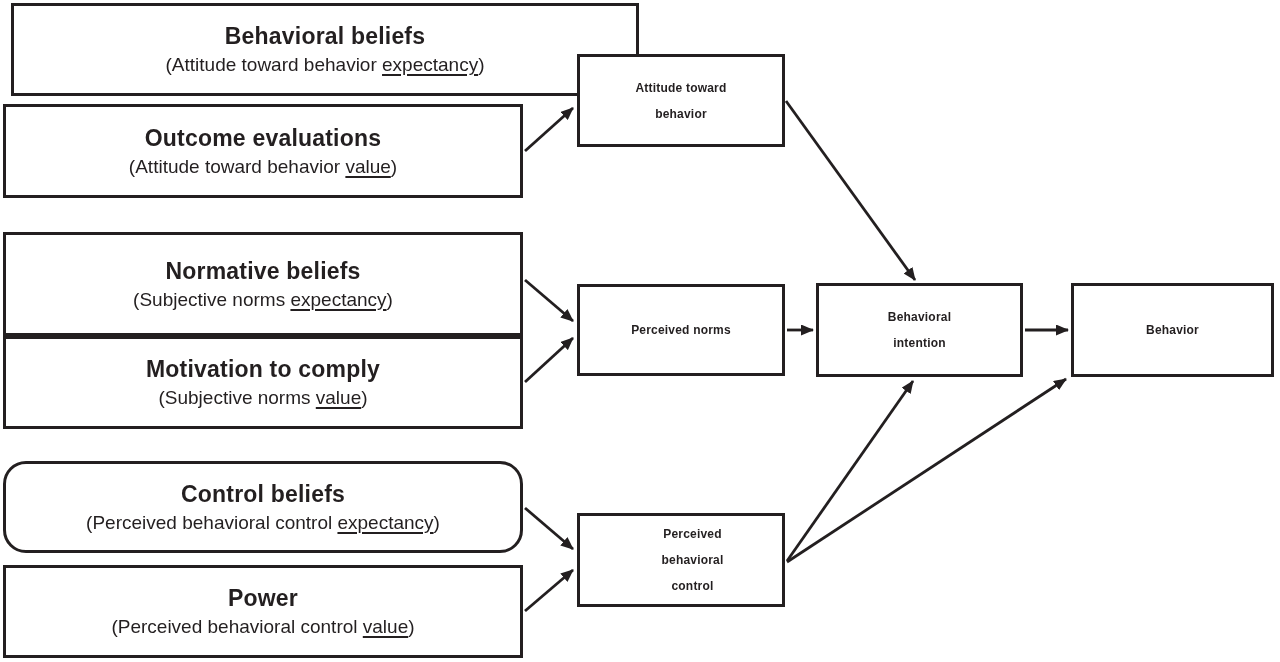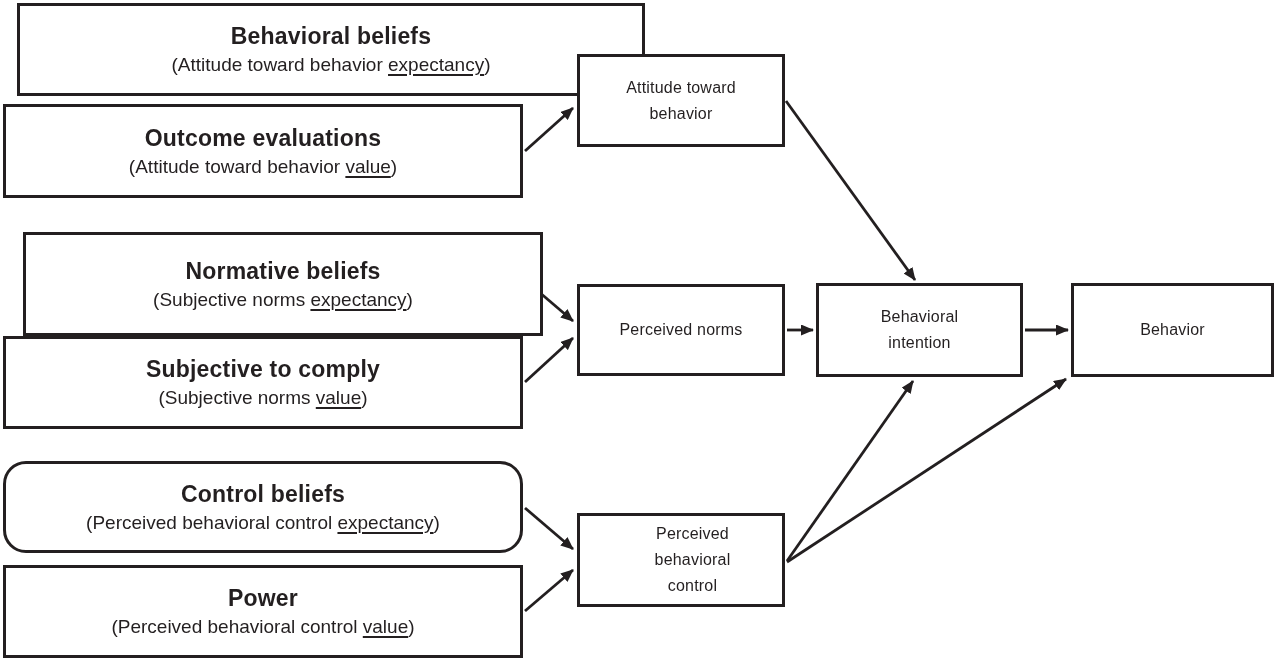--- a/index.html
+++ b/index.html
@@ -38,22 +38,22 @@
   .b-sub {
     font-size: 19px;
     line-height: 27px;
   }
   .u {
     text-decoration: underline;
     text-decoration-thickness: 1.5px;
     text-underline-offset: 3px;
   }
   .c-line {
-    font-size: 16px;
-    font-weight: normal;
+    font-size: 12px;
+    font-weight: bold;
     line-height: 26px;
     white-space: nowrap;
     letter-spacing: 0.2px;
   }
   line.conn {
     stroke: var(--ink, #231f20);
     stroke-width: 2.8;
   }
 </style>
 </head>
@@ -73,37 +73,37 @@
     <line class="conn" x1="525" y1="382" x2="573" y2="338" marker-end="url(#ah)"></line>
     <line class="conn" x1="525" y1="508" x2="573" y2="549" marker-end="url(#ah)"></line>
     <line class="conn" x1="525" y1="611" x2="573" y2="570" marker-end="url(#ah)"></line>
     <line class="conn" x1="786" y1="101" x2="915" y2="280" marker-end="url(#ah)"></line>
     <line class="conn" x1="787" y1="330" x2="813" y2="330" marker-end="url(#ah)"></line>
     <line class="conn" x1="787" y1="561" x2="913" y2="381" marker-end="url(#ah)"></line>
     <line class="conn" x1="787" y1="562" x2="1066" y2="379" marker-end="url(#ah)"></line>
     <line class="conn" x1="1025" y1="330" x2="1068" y2="330" marker-end="url(#ah)"></line>
   </svg>
 
-  <div class="box" style="left:17px; top:3px; width:628px; height:93px;text-align:right;">
+  <div class="box" style="left:11px; top:3px; width:628px; height:93px;text-align:right;">
     <div class="b-title">Behavioral beliefs</div>
     <div class="b-sub"><span>(Attitude toward behavior </span><span class="u">expectancy</span><span>)</span></div>
   </div>
 
   <div class="box" style="left:3px; top:104px; width:520px; height:94px;">
     <div class="b-title">Outcome evaluations</div>
     <div class="b-sub"><span>(Attitude toward behavior </span><span class="u">value</span><span>)</span></div>
   </div>
 
-  <div class="box" style="left:3px; top:232px; width:520px; height:104px;margin-left:20px;">
+  <div class="box" style="left:3px; top:232px; width:520px; height:104px;">
     <div class="b-title">Normative beliefs</div>
     <div class="b-sub"><span>(Subjective norms </span><span class="u">expectancy</span><span>)</span></div>
   </div>
 
   <div class="box" style="left:3px; top:336px; width:520px; height:93px;">
-    <div class="b-title">Subjective to comply</div>
+    <div class="b-title">Motivation to comply</div>
     <div class="b-sub"><span>(Subjective norms </span><span class="u">value</span><span>)</span></div>
   </div>
 
   <div class="box" style="left:3px; top:461px; width:520px; height:92px;border-radius:23px;">
     <div class="b-title">Control beliefs</div>
     <div class="b-sub"><span>(Perceived behavioral control </span><span class="u">expectancy</span><span>)</span></div>
   </div>
 
   <div class="box" style="left:3px; top:565px; width:520px; height:93px;">
     <div class="b-title">Power</div>

